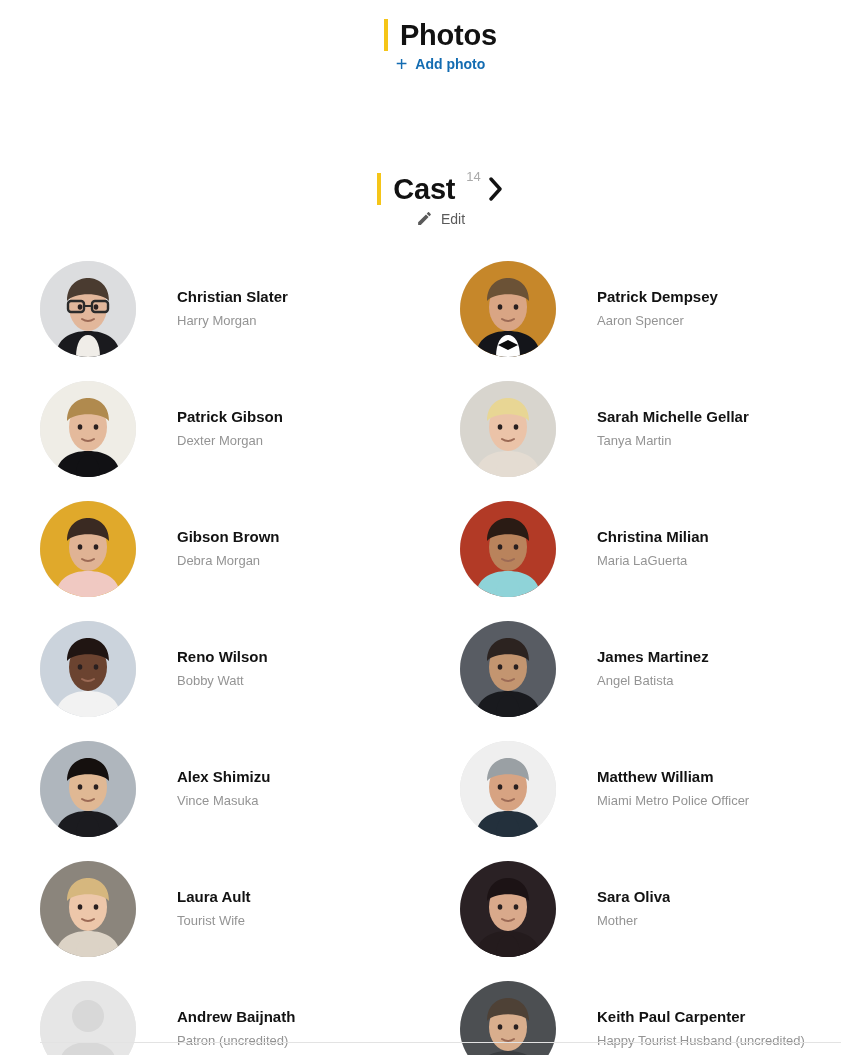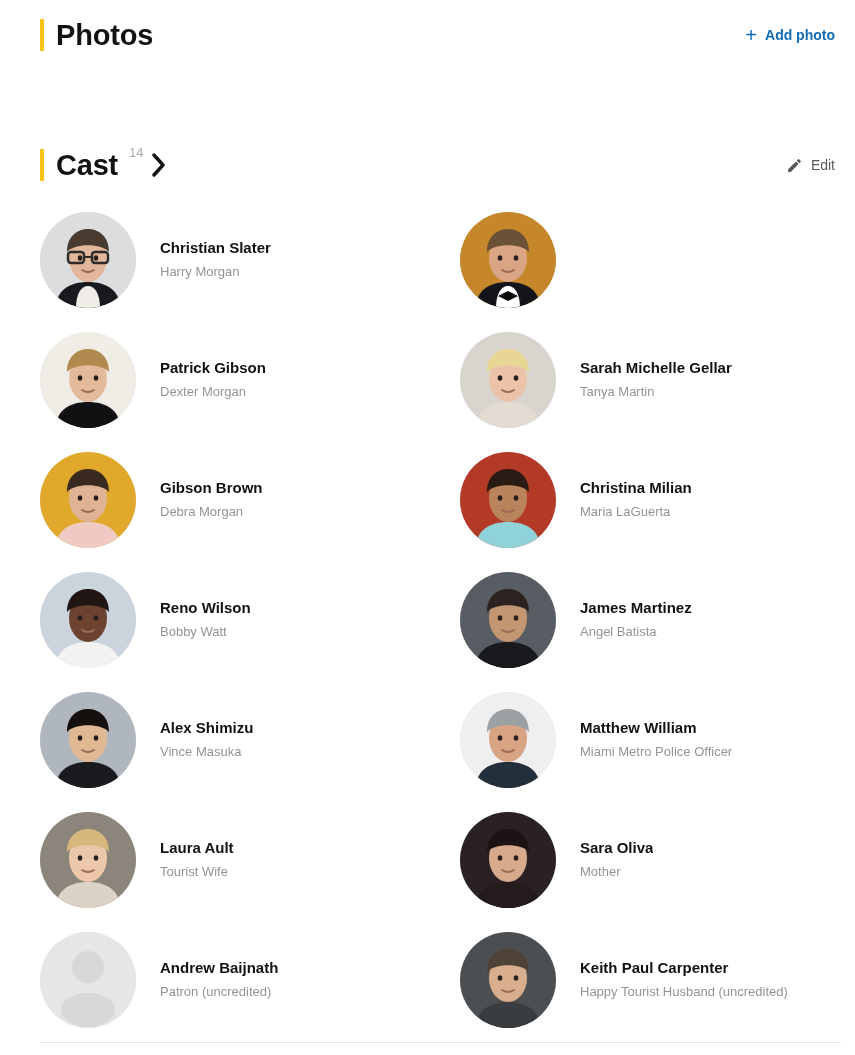--- a/index.html
+++ b/index.html
@@ -24,20 +24,21 @@
   }
 
   
   .section-header {
     display: flex;
     align-items: center;
     justify-content: space-between;
     padding-left: 40px;
     padding-right: 14px;
     box-sizing: border-box;
+    flex-direction: column;
   }
   .section-title-wrap {
     display: flex;
     align-items: center;
   }
   .accent-bar {
     width: 4px;
     height: 32px;
     background: #F5C518;
     margin-right: 12px;
@@ -108,20 +109,21 @@
     padding-right: 10px;
     box-sizing: border-box;
   }
   .cast-item {
     display: flex;
     align-items: center;
     height: 120px;
     box-sizing: border-box;
     cursor: pointer;
     overflow: hidden;
+    gap: 17px;
   }
   .avatar {
     width: 96px;
     height: 96px;
     border-radius: 50%;
     overflow: hidden;
     flex: 0 0 auto;
     position: relative;
     background: #E3E3E3;
   }
@@ -231,20 +233,24 @@
     <path d="M16 96 C16 78 30 70 48 70 C66 70 80 78 80 96 Z" fill="#14151A"></path>
     <path d="M36 96 C36 82 41 74 48 74 C55 74 60 82 60 96 Z" fill="#FFFFFF"></path>
     <ellipse cx="48" cy="46" rx="19" ry="24" fill="#D9A584"></ellipse>
     <path d="M27 40 C27 22 40 17 48 17 C56 17 69 22 69 40 C62 31 34 31 27 40 Z" fill="#6B5236"></path>
     <ellipse cx="40" cy="46" rx="2.3" ry="2.8" fill="#2A2020"></ellipse>
     <ellipse cx="56" cy="46" rx="2.3" ry="2.8" fill="#2A2020"></ellipse>
     <path d="M42 58 Q48 62 54 58" fill="none" stroke="#9C6A55" stroke-width="2" stroke-linecap="round"></path>
     <path d="M38 84 L48 79 L58 84 L48 89 Z" fill="#0B0B0D"></path>
   </svg>
           </div>
+          <div class="cast-text">
+            <div class="cast-name">Patrick Dempsey</div>
+            <div class="cast-role">Aaron Spencer</div>
+          </div>
         </div>
         <div class="cast-item col-right">
           <div class="avatar">
             <svg viewBox="0 0 96 96" aria-hidden="true">
     <rect width="96" height="96" fill="#EFEDE6"></rect>
     <path d="M16 96 C16 78 30 70 48 70 C66 70 80 78 80 96 Z" fill="#111114"></path>
     <path d="M36 96 C36 82 41 74 48 74 C55 74 60 82 60 96 Z" fill="#111114"></path>
     <ellipse cx="48" cy="46" rx="19" ry="24" fill="#E4BA9C"></ellipse>
     <path d="M27 40 C27 22 40 17 48 17 C56 17 69 22 69 40 C62 31 34 31 27 40 Z" fill="#B08A4E"></path>
     <ellipse cx="40" cy="46" rx="2.3" ry="2.8" fill="#2A2020"></ellipse>

